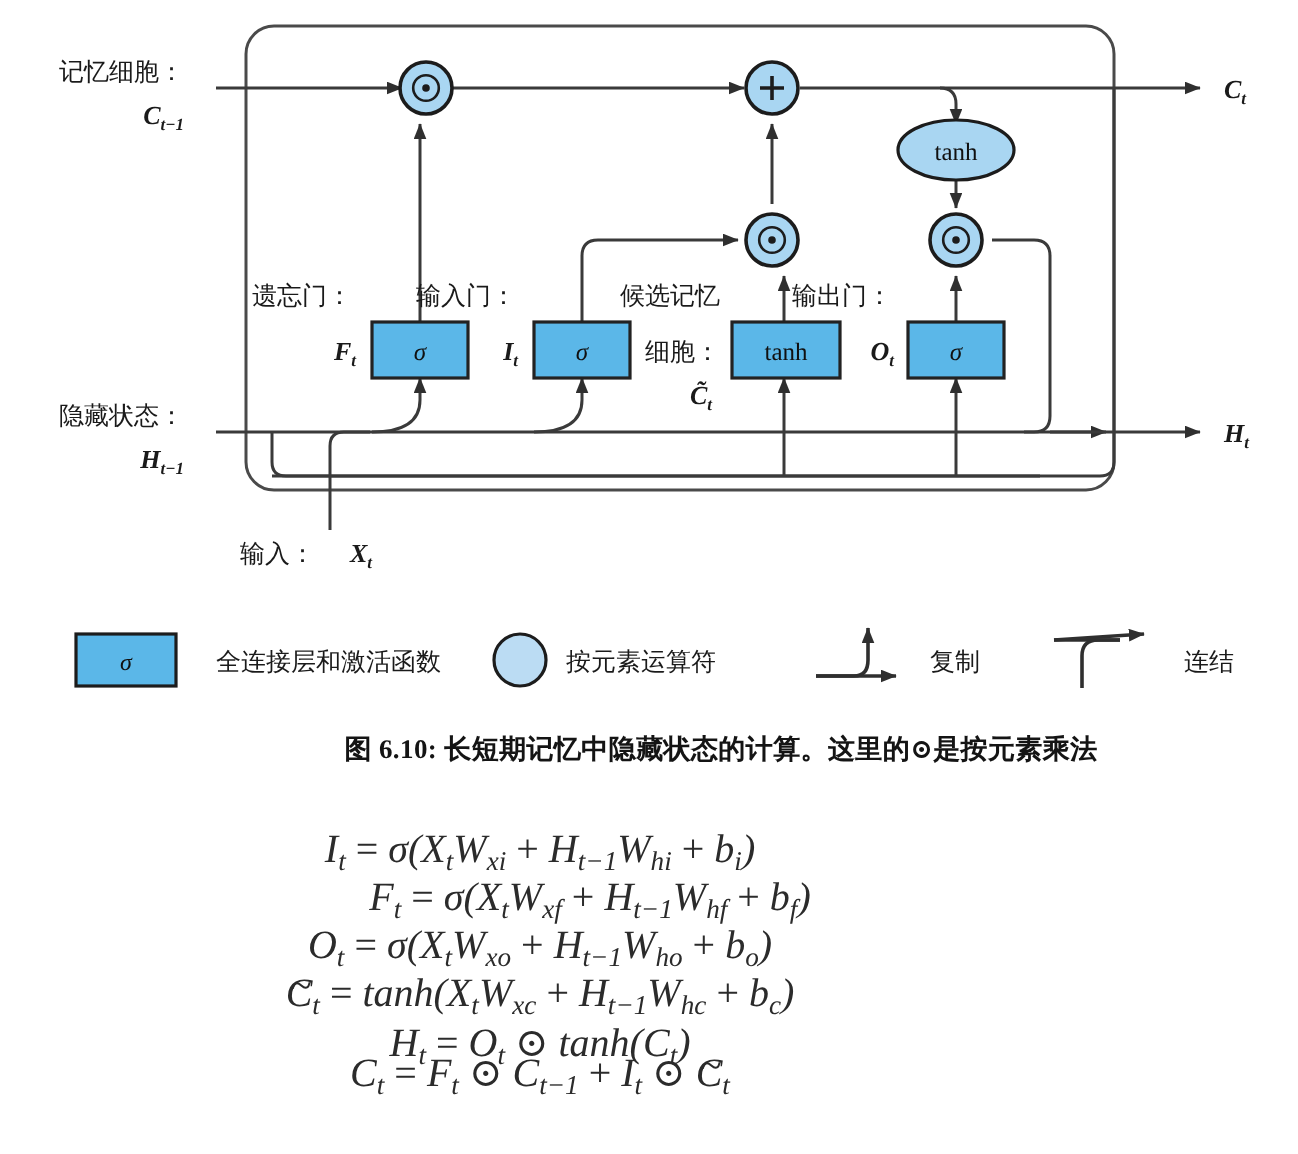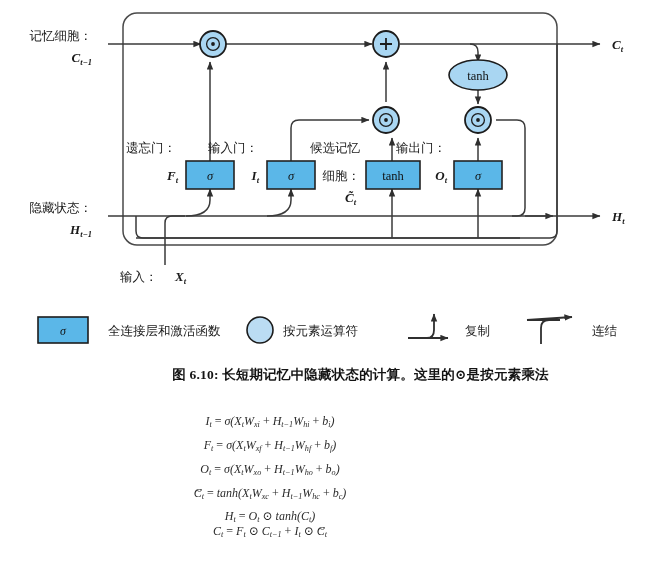--- a/index.html
+++ b/index.html
@@ -33,21 +33,21 @@
     font-weight: 700;
     color: #141414;
     letter-spacing: 0.2px;
     margin-left: 36px;
   }
   .eq {
     position: absolute;
     width: 540px;
     text-align: center;
     font-family: "Liberation Serif", "DejaVu Serif", serif;
-    font-size: 12px;
+    font-size: 20px;
     color: #2b2b2b;
     font-style: italic;
     white-space: nowrap;
   }
   .eq .up { font-style: normal; }
   sub, .sub {
     font-size: 0.68em;
     vertical-align: -0.28em;
     font-style: italic;
   }
@@ -211,21 +211,21 @@
     </g>
     <text x="592" y="33" font-size="12.5" font-family="Liberation Sans, sans-serif" fill="#1a1a1a">连结</text>
   </svg>
 
   <div class="cap" style="top:366px;">图 6.10: 长短期记忆中隐藏状态的计算。这里的⊙是按元素乘法</div>
 
   <div>
     <div class="eq" style="top:414px;">
       I<span class="sub">t</span> <span class="up">=</span> σ(X<span class="sub">t</span>W<span class="sub">xi</span> <span class="up">+</span> H<span class="sub">t−1</span>W<span class="sub">hi</span> <span class="up">+</span> b<span class="sub">i</span>)
     </div>
-    <div class="eq" style="top:438px;">
+    <div class="eq" style="top:438px;padding-left:25px;">
       F<span class="sub">t</span> <span class="up">=</span> σ(X<span class="sub">t</span>W<span class="sub">xf</span> <span class="up">+</span> H<span class="sub">t−1</span>W<span class="sub">hf</span> <span class="up">+</span> b<span class="sub">f</span>)
     </div>
     <div class="eq" style="top:462px;font-family:Liberation Serif, serif;">
       O<span class="sub">t</span> <span class="up">=</span> σ(X<span class="sub">t</span>W<span class="sub">xo</span> <span class="up">+</span> H<span class="sub">t−1</span>W<span class="sub">ho</span> <span class="up">+</span> b<span class="sub">o</span>)
     </div>
     <div class="eq" style="top:486px;">
       <span class="ot">C<span class="bar">~</span></span><span class="sub">t</span> <span class="up">=</span> tanh(X<span class="sub">t</span>W<span class="sub">xc</span> <span class="up">+</span> H<span class="sub">t−1</span>W<span class="sub">hc</span> <span class="up">+</span> b<span class="sub">c</span>)
     </div>
     <div class="eq" style="top:524px;">
       C<span class="sub">t</span> <span class="up">=</span> F<span class="sub">t</span> <span class="up">⊙</span> C<span class="sub">t−1</span> <span class="up">+</span> I<span class="sub">t</span> <span class="up">⊙</span> <span class="ot">C<span class="bar">~</span></span><span class="sub">t</span>

